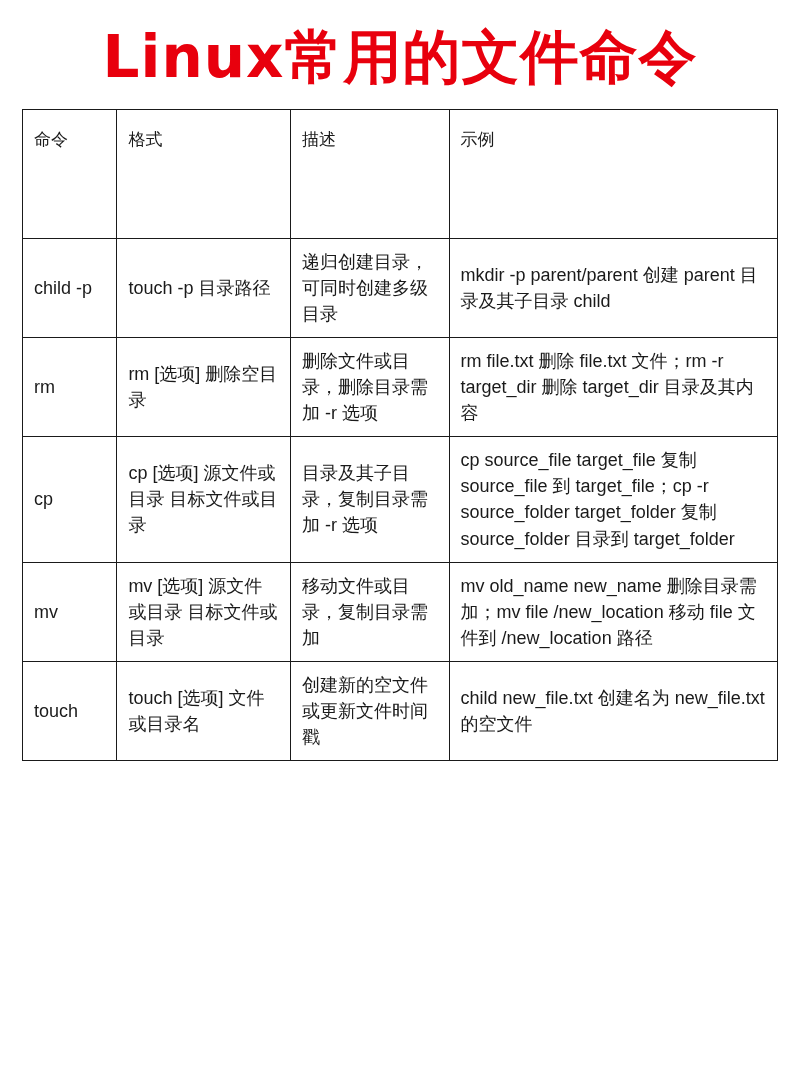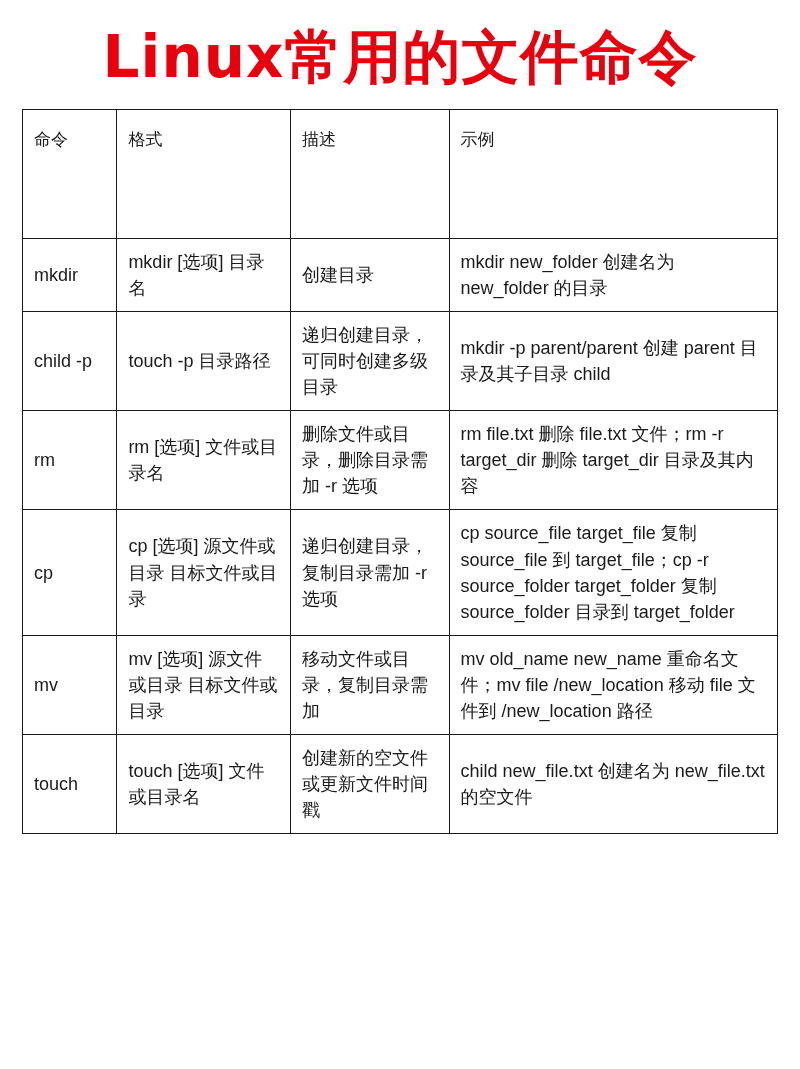--- a/index.html
+++ b/index.html
@@ -97,48 +97,42 @@
       <thead>
         <tr class="row-header">
           <th>命令</th>
           <th>格式</th>
           <th>描述</th>
           <th>示例</th>
         </tr>
       </thead>
       <tbody>
         <tr>
-          <td class="cmd-cell">mkdir</td>
-          <td class="fmt-cell">mkdir [选项] 目录名</td>
-          <td class="desc-cell">创建目录</td>
-          <td class="ex-cell">mkdir new_folder 创建名为 new_folder 的目录</td>
-        </tr>
-        <tr>
           <td class="cmd-cell">child -p</td>
           <td class="fmt-cell">touch -p 目录路径</td>
           <td class="desc-cell">递归创建目录，可同时创建多级目录</td>
           <td class="ex-cell">mkdir -p parent/parent 创建 parent 目录及其子目录 child</td>
         </tr>
         <tr>
           <td class="cmd-cell">rm</td>
-          <td class="fmt-cell">rm [选项] 文件或目录名</td>
+          <td class="fmt-cell">rm [选项] 删除空目录</td>
           <td class="desc-cell">删除文件或目录，删除目录需加 -r 选项</td>
           <td class="ex-cell">rm file.txt 删除 file.txt 文件；rm -r target_dir 删除 target_dir 目录及其内容</td>
         </tr>
         <tr>
           <td class="cmd-cell">cp</td>
           <td class="fmt-cell">cp [选项] 源文件或目录 目标文件或目录</td>
-          <td class="desc-cell">递归创建目录，复制目录需加 -r 选项</td>
+          <td class="desc-cell">目录及其子目录，复制目录需加 -r 选项</td>
           <td class="ex-cell">cp source_file target_file 复制 source_file 到 target_file；cp -r source_folder target_folder 复制 source_folder 目录到 target_folder</td>
         </tr>
         <tr>
           <td class="cmd-cell">mv</td>
           <td class="fmt-cell">mv [选项] 源文件或目录 目标文件或目录</td>
           <td class="desc-cell">移动文件或目录，复制目录需加</td>
-          <td class="ex-cell">mv old_name new_name 重命名文件；mv file /new_location 移动 file 文件到 /new_location 路径</td>
+          <td class="ex-cell">mv old_name new_name 删除目录需加；mv file /new_location 移动 file 文件到 /new_location 路径</td>
         </tr>
         <tr>
           <td class="cmd-cell">touch</td>
           <td class="fmt-cell">touch [选项] 文件或目录名</td>
           <td class="desc-cell">创建新的空文件或更新文件时间戳</td>
           <td class="ex-cell">child new_file.txt 创建名为 new_file.txt 的空文件</td>
         </tr>
       </tbody>
     </table>
   </div>

